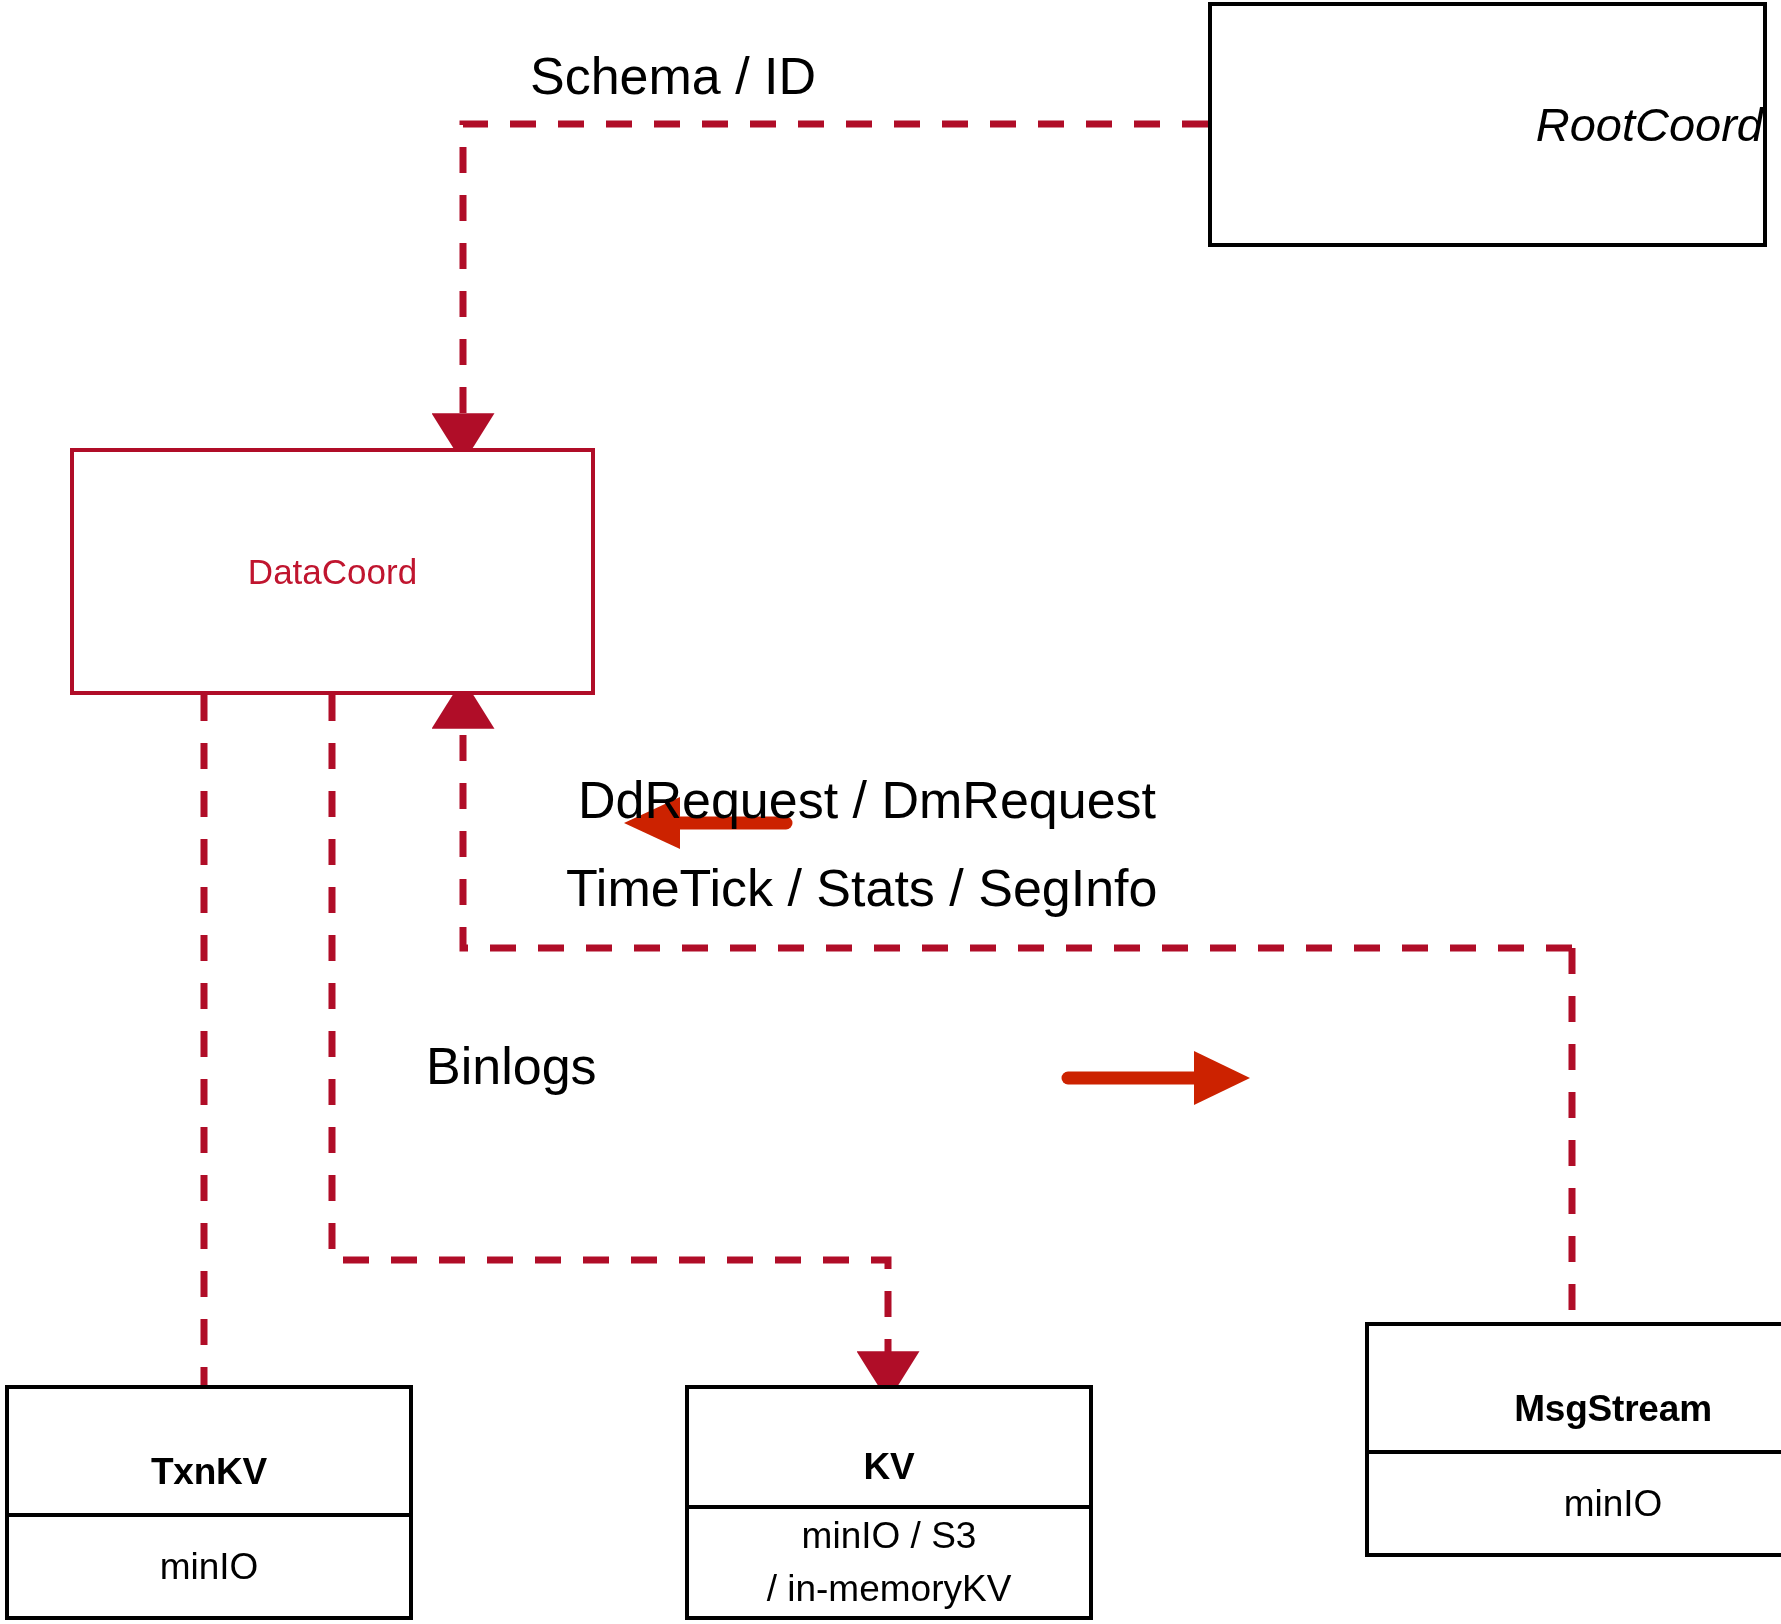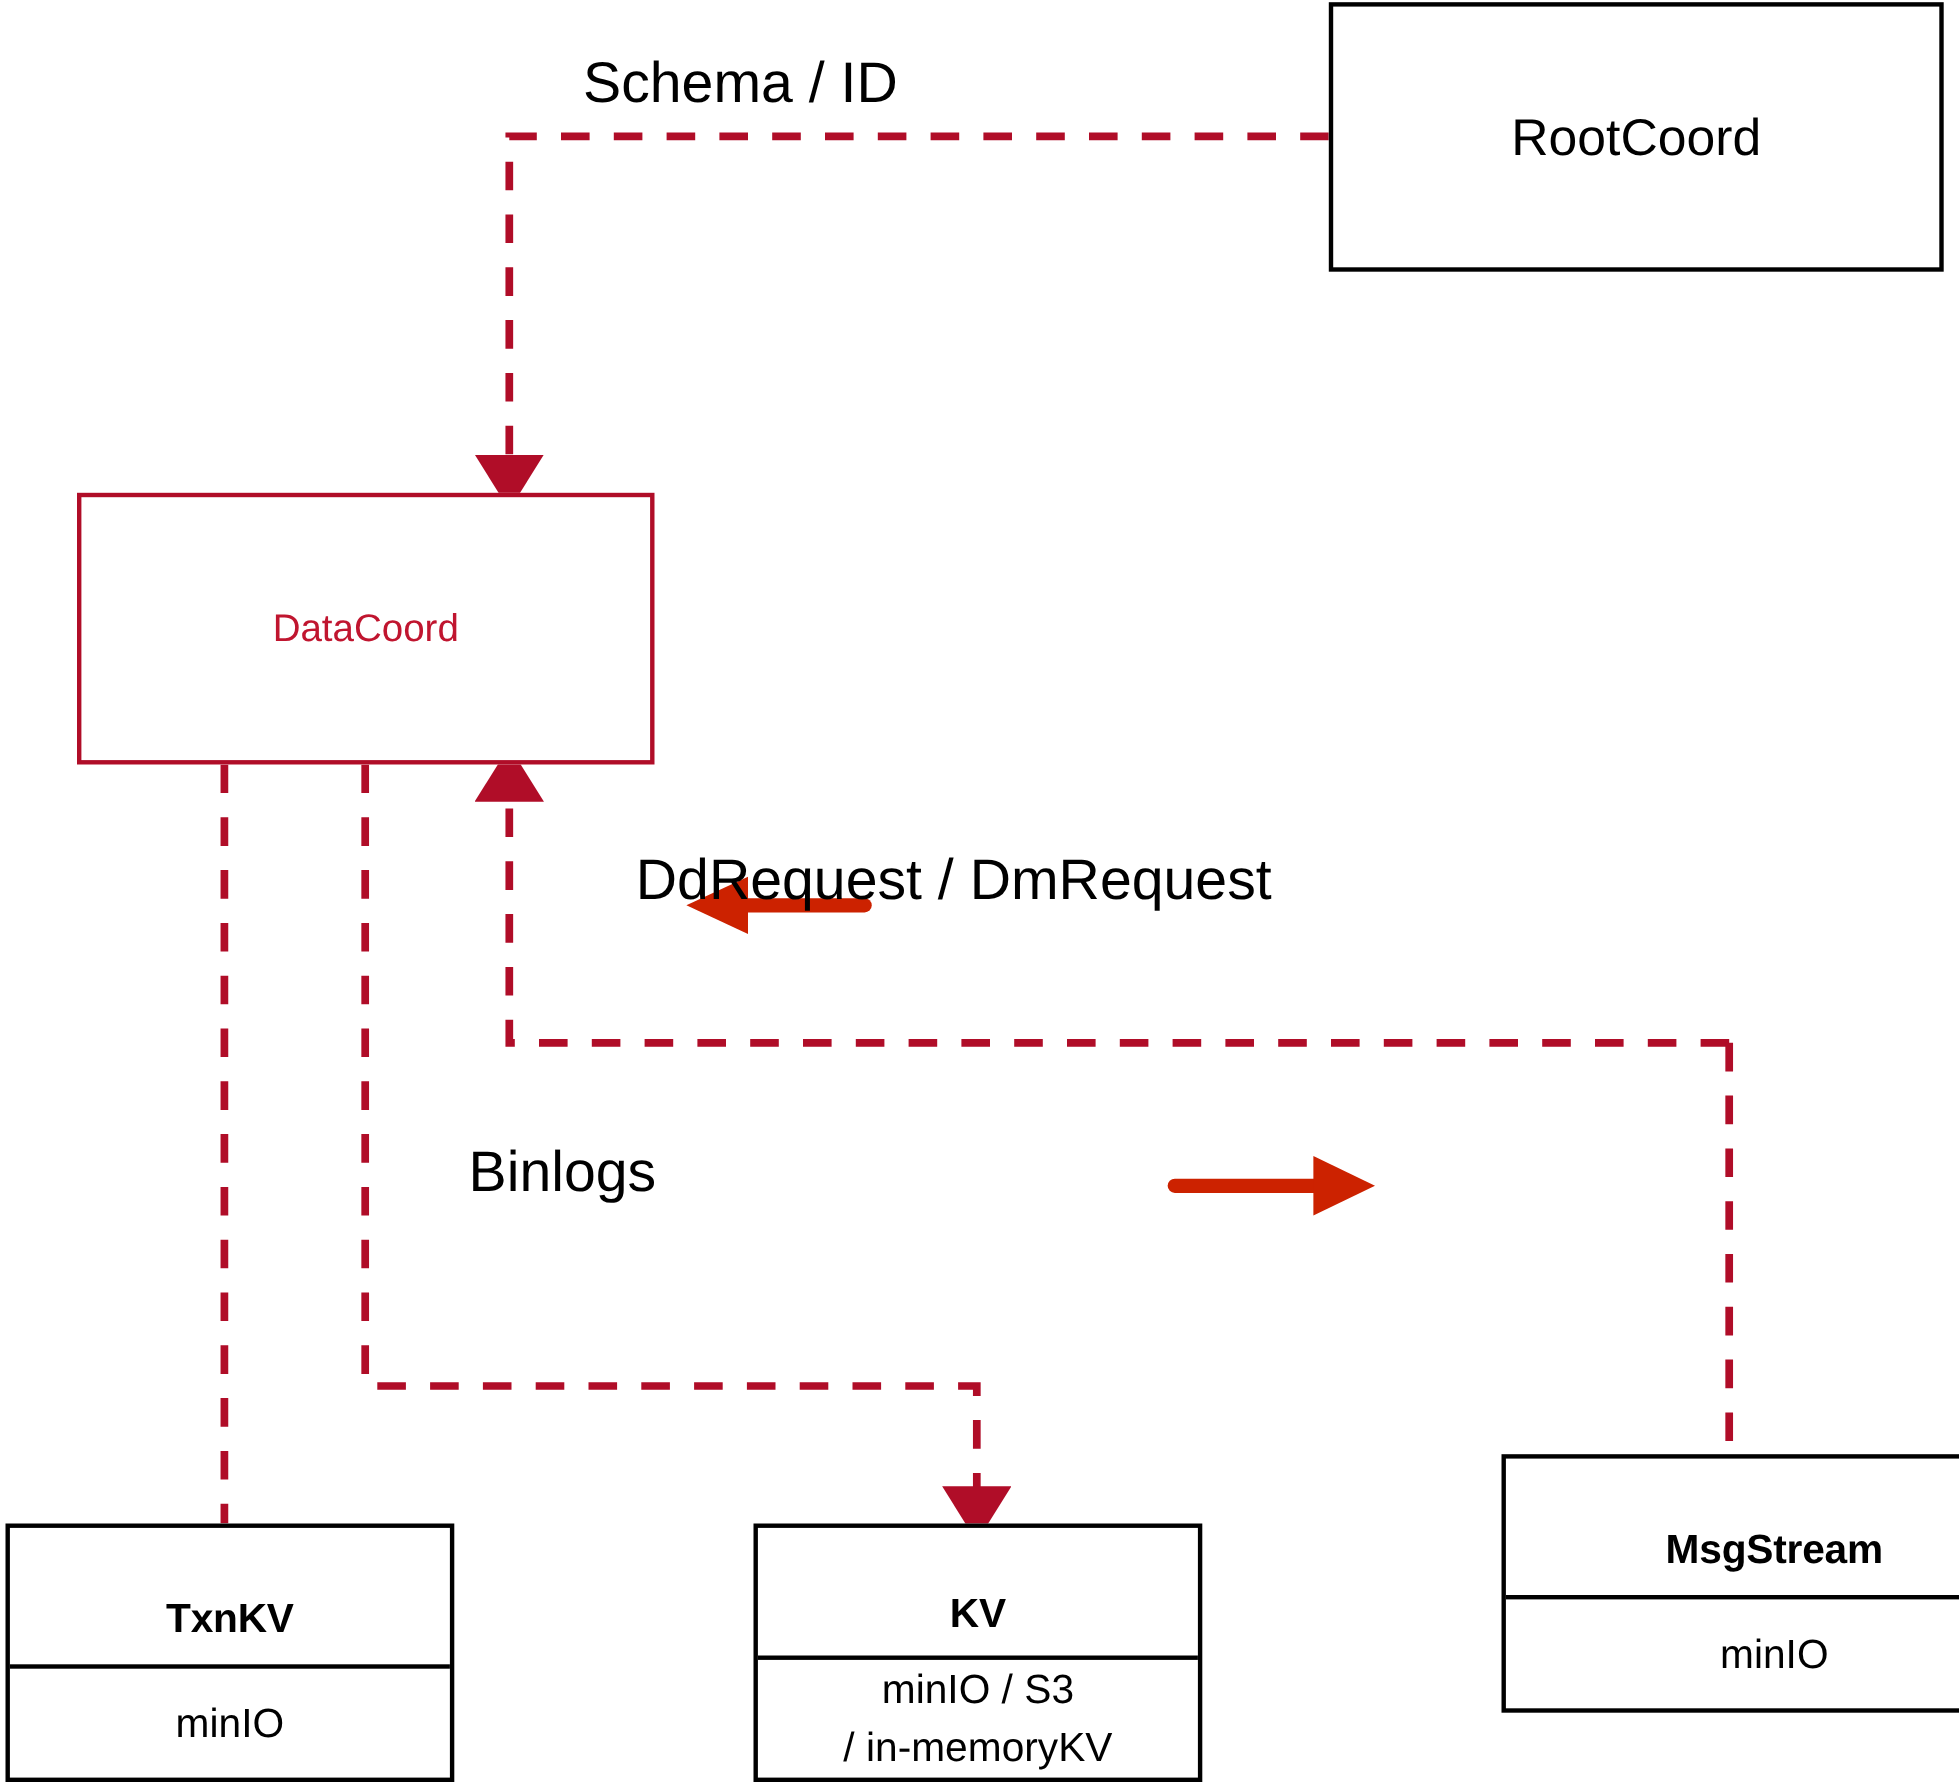--- a/index.html
+++ b/index.html
@@ -26,21 +26,22 @@
   }
   .node-box {
     position: absolute;
     box-sizing: border-box;
     background: #ffffff;
   }
   .node-box.plain {
     border: 4px solid #000000;
     display: flex;
     align-items: center;
-    justify-content: center;
+    justify-content: flex-end;
+    font-style: italic;
   }
   .node-box.accent {
     border: 4px solid #B00D28;
     display: flex;
     align-items: center;
     justify-content: center;
   }
   .node-box.split {
     border: 4px solid #000000;
     display: flex;
@@ -153,16 +154,17 @@
     <div class="split-head" style="height:83px;">MsgStream</div>
     <div class="split-body">
       <div>minIO</div>
     </div>
   </div>
 
   <div class="edge-label" style="left:530px; top:46px;">Schema / ID</div>
 
   <div class="edge-label" style="left:578px; top:770px;">DdRequest / DmRequest</div>
 
+  <div class="edge-label" style="left:566px; top:858px;">TimeTick / Stats / SegInfo</div>
 
   <div class="edge-label" style="left:426px; top:1036px;">Binlogs</div>
 
 </div>
 
 </body></html>

